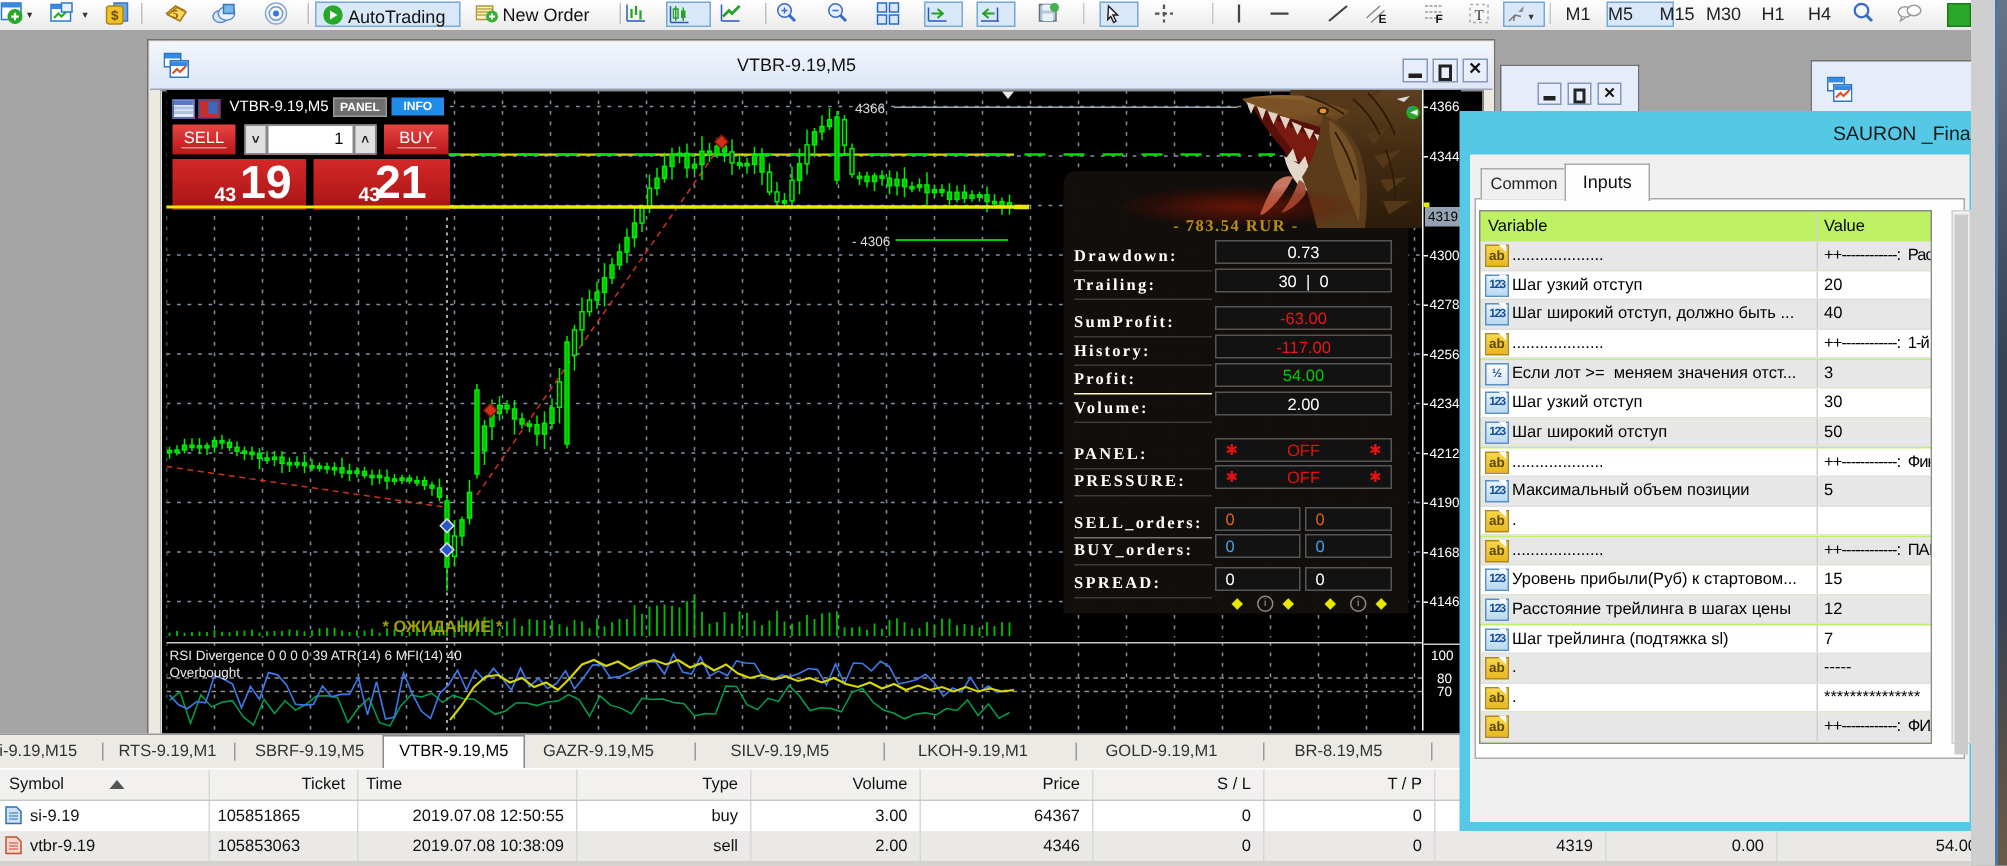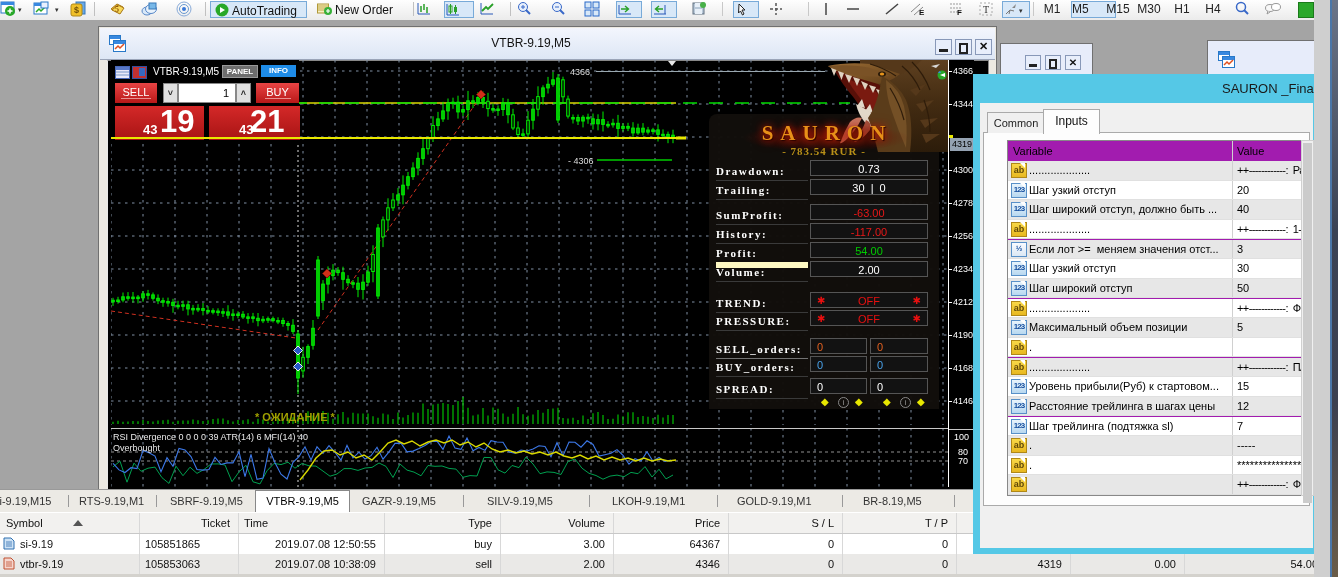--- a/index.html
+++ b/index.html
@@ -731,35 +731,34 @@
 <path d="M931 63" fill="none"></path>
 </svg>
 <svg width="20" height="18" viewBox="0 0 20 18" style="position:absolute;left:929px;top:62px">
 <path d="M2 4 l9 -2 l-4 4 Z" fill="#d8d8d8"></path>
 <circle cx="13" cy="13" r="4.5" fill="#28a828"></circle>
     <path d="M11 13 l5 -2 v4 Z" fill="#fff"></path>
     <path d="M9 11 a5 5 0 0 1 2 -2 l1 2 Z" fill="#3888e0"></path>
 </svg>
 <div style="position:absolute;left:709px;top:114px;width:230px;height:295px">
     <div style="position:absolute;left:20px;top:4px;width:195px;height:36px;background:radial-gradient(ellipse 55% 50% at 50% 55%,rgba(185,28,0,0.5),rgba(110,10,0,0.22) 58%,rgba(0,0,0,0) 78%)"></div>
-    <div style="position:absolute;left:33px;top:7px;width:170px;font:bold 21px 'Liberation Serif',serif;letter-spacing:7px;color:#e89018;text-align:center;text-shadow:0 0 7px #c01800,0 0 12px #901000,1px 1px 1px #000">SAURON</div>
     <div style="position:absolute;left:40px;top:31px;width:150px;font:bold 11px 'Liberation Serif',serif;letter-spacing:1px;color:#b89018;text-align:center">-  783.54 RUR  -</div>
     <div style="position:absolute;left:7px;top:48px;width:92px;height:18px;border-bottom:1px solid #3a3a3a;color:#fff;font:bold 11px 'Liberation Serif',serif;letter-spacing:1.5px;line-height:18px">Drawdown:</div>
     <div style="position:absolute;left:101px;top:46px;width:118px;height:16px;background:#121212;border:1px solid #555;color:#fff;font:11px 'Liberation Sans',sans-serif;text-align:center;line-height:16px;padding:0 6px;box-sizing:border-box">0.73</div>
     <div style="position:absolute;left:7px;top:67px;width:92px;height:18px;border-bottom:1px solid #3a3a3a;color:#fff;font:bold 11px 'Liberation Serif',serif;letter-spacing:1.5px;line-height:18px">Trailing:</div>
     <div style="position:absolute;left:101px;top:65px;width:118px;height:16px;background:#121212;border:1px solid #555;color:#fff;font:11px 'Liberation Sans',sans-serif;text-align:center;line-height:16px;padding:0 6px;box-sizing:border-box">30&nbsp; | &nbsp;0</div>
     <div style="position:absolute;left:7px;top:92px;width:92px;height:18px;border-bottom:1px solid #3a3a3a;color:#fff;font:bold 11px 'Liberation Serif',serif;letter-spacing:1.5px;line-height:18px">SumProfit:</div>
     <div style="position:absolute;left:101px;top:90px;width:118px;height:16px;background:#121212;border:1px solid #555;color:#e81818;font:11px 'Liberation Sans',sans-serif;text-align:center;line-height:16px;padding:0 6px;box-sizing:border-box">-63.00</div>
     <div style="position:absolute;left:7px;top:111px;width:92px;height:18px;border-bottom:1px solid #3a3a3a;color:#fff;font:bold 11px 'Liberation Serif',serif;letter-spacing:1.5px;line-height:18px">History:</div>
     <div style="position:absolute;left:101px;top:109px;width:118px;height:16px;background:#121212;border:1px solid #555;color:#e81818;font:11px 'Liberation Sans',sans-serif;text-align:center;line-height:16px;padding:0 6px;box-sizing:border-box">-117.00</div>
-    <div style="position:absolute;left:7px;top:130px;width:92px;height:18px;border-bottom:6px solid #fef9c3;color:#fff;font:bold 11px 'Liberation Serif',serif;letter-spacing:1.5px;line-height:18px">Profit:</div>
+    <div style="position:absolute;left:7px;top:130px;width:92px;height:18px;border-bottom:1px solid #fef9c3;color:#fff;font:bold 11px 'Liberation Serif',serif;letter-spacing:1.5px;line-height:18px">Profit:</div>
     <div style="position:absolute;left:101px;top:128px;width:118px;height:16px;background:#121212;border:1px solid #555;color:#00cc00;font:11px 'Liberation Sans',sans-serif;text-align:center;line-height:16px;padding:0 6px;box-sizing:border-box">54.00</div>
     <div style="position:absolute;left:7px;top:149px;width:92px;height:18px;border-bottom:1px solid #3a3a3a;color:#fff;font:bold 11px 'Liberation Serif',serif;letter-spacing:1.5px;line-height:18px">Volume:</div>
     <div style="position:absolute;left:101px;top:147px;width:118px;height:16px;background:#121212;border:1px solid #555;color:#fff;font:11px 'Liberation Sans',sans-serif;text-align:center;line-height:16px;padding:0 6px;box-sizing:border-box">2.00</div>
-    <div style="position:absolute;left:7px;top:180px;width:92px;height:18px;border-bottom:1px solid #3a3a3a;color:#fff;font:bold 11px 'Liberation Serif',serif;letter-spacing:1.5px;line-height:18px">TREND:</div>
+    <div style="position:absolute;left:7px;top:180px;width:92px;height:18px;border-bottom:1px solid #3a3a3a;color:#fff;font:bold 11px 'Liberation Serif',serif;letter-spacing:1.5px;line-height:18px">PANEL:</div>
     <div style="position:absolute;left:101px;top:178px;width:118px;height:16px;background:#121212;border:1px solid #555;color:#e81010;font:11px 'Liberation Sans',sans-serif;text-align:center;line-height:16px;padding:0 6px;box-sizing:border-box"><span style="float:left;color:#e81010;font-size:10px">✱</span><span style="color:#e81010">OFF</span><span style="float:right;color:#e81010;font-size:10px">✱</span></div>
     <div style="position:absolute;left:7px;top:198px;width:92px;height:18px;border-bottom:1px solid #3a3a3a;color:#fff;font:bold 11px 'Liberation Serif',serif;letter-spacing:1.5px;line-height:18px">PRESSURE:</div>
     <div style="position:absolute;left:101px;top:196px;width:118px;height:16px;background:#121212;border:1px solid #555;color:#e81010;font:11px 'Liberation Sans',sans-serif;text-align:center;line-height:16px;padding:0 6px;box-sizing:border-box"><span style="float:left;color:#e81010;font-size:10px">✱</span><span style="color:#e81010">OFF</span><span style="float:right;color:#e81010;font-size:10px">✱</span></div>
     <div style="position:absolute;left:7px;top:226px;width:92px;height:18px;border-bottom:1px solid #737373;color:#fff;font:bold 11px 'Liberation Serif',serif;letter-spacing:1.5px;line-height:18px">SELL_orders:</div>
     <div style="position:absolute;left:101px;top:224px;width:57px;height:16px;background:#121212;border:1px solid #555;color:#e06020;font:11px 'Liberation Sans',sans-serif;text-align:left;line-height:16px;padding:0 6px;box-sizing:border-box">0</div>
     <div style="position:absolute;left:161px;top:224px;width:58px;height:16px;background:#121212;border:1px solid #555;color:#e06020;font:11px 'Liberation Sans',sans-serif;text-align:left;line-height:16px;padding:0 6px;box-sizing:border-box">0</div>
     <div style="position:absolute;left:7px;top:244px;width:92px;height:18px;border-bottom:1px solid #3a3a3a;color:#fff;font:bold 11px 'Liberation Serif',serif;letter-spacing:1.5px;line-height:18px">BUY_orders:</div>
     <div style="position:absolute;left:101px;top:242px;width:57px;height:16px;background:#121212;border:1px solid #555;color:#48a0e8;font:11px 'Liberation Sans',sans-serif;text-align:left;line-height:16px;padding:0 6px;box-sizing:border-box">0</div>
     <div style="position:absolute;left:161px;top:242px;width:58px;height:16px;background:#121212;border:1px solid #555;color:#48a0e8;font:11px 'Liberation Sans',sans-serif;text-align:left;line-height:16px;padding:0 6px;box-sizing:border-box">0</div>
     <div style="position:absolute;left:7px;top:266px;width:92px;height:18px;border-bottom:1px solid #3a3a3a;color:#fff;font:bold 11px 'Liberation Serif',serif;letter-spacing:1.5px;line-height:18px">SPREAD:</div>
@@ -885,21 +884,21 @@
       <div style="position:absolute;left:1184px;top:0;width:1px;height:20px;background:#d8d8d8"></div>
     </div>
     <div style="position:absolute;left:0;top:62px;width:1314px;height:3px;background:#d4d2cd"></div>
   </div>
 <div style="position:absolute;left:973px;top:74px;width:343px;height:480px;background:#55c8e6">
 <div style="position:absolute;left:249px;top:7px;color:#1a1a1a;font:13px 'Liberation Sans',sans-serif;white-space:nowrap">SAURON _Final_v5</div>
 <div style="position:absolute;left:7px;top:29px;width:333px;height:445px;background:#f0f0f0">
 <div style="position:absolute;left:7px;top:9px;width:56px;height:20px;background:#f0f0f0;border:1px solid #aaa;border-bottom:none;font:11px 'Liberation Sans',sans-serif;color:#222;text-align:center;line-height:20px;z-index:1">Common</div>
 <div style="position:absolute;left:63px;top:6px;width:55px;height:24px;background:#fdfdfd;border:1px solid #aaa;border-bottom:none;font:12px 'Liberation Sans',sans-serif;color:#111;text-align:center;line-height:22px;z-index:2">Inputs</div>
 <div style="position:absolute;left:3px;top:29px;width:327px;height:374px;background:#fdfdfd;border:1px solid #aaa;box-sizing:border-box"></div>
-<div style="position:absolute;left:27px;top:37px;width:302px;height:356px;background:#a21caf;border:1px solid #888;box-sizing:border-box;font:11px 'Liberation Sans',sans-serif;color:#000;overflow:hidden">
+<div style="position:absolute;left:6px;top:37px;width:302px;height:356px;background:#bef264;border:1px solid #888;box-sizing:border-box;font:11px 'Liberation Sans',sans-serif;color:#000;overflow:hidden">
 <div style="position:absolute;left:5px;top:4px">Variable</div>
 <div style="position:absolute;left:229px;top:4px">Value</div>
 <div style="position:absolute;left:224px;top:0;height:20px;width:1px;background:#d0d0d0"></div>
 <div style="position:absolute;left:0;top:19.5px;width:301px;height:1px;background:#d0d0d0"></div>
 <div style="position:absolute;left:0;top:20.0px;width:301px;height:19.6px;background:#e7e7e7;border-bottom:1px solid #e0e0e0;box-sizing:border-box">
           <div style="position:absolute;left:3px;top:2px;width:14px;height:13px;background:linear-gradient(#f8d848,#e8b820);border:1px solid #b08818;color:#604808;font:bold 9px 'Liberation Sans';text-align:center;line-height:12px">ab</div>
           <div style="position:absolute;left:12px;top:2px;width:0;height:0;border-left:5px solid transparent;border-top:5px solid #fff"></div>
           <div style="position:absolute;left:21px;top:3px;width:200px;white-space:nowrap;overflow:hidden">....................</div>
           <div style="position:absolute;left:224px;top:0;bottom:0;width:1px;background:#d0d0d0"></div>
           <div style="position:absolute;left:229px;top:3px;width:72px;white-space:nowrap;overflow:hidden"><span style="letter-spacing:-0.6px">++------------:&nbsp; Рас</span></div>

